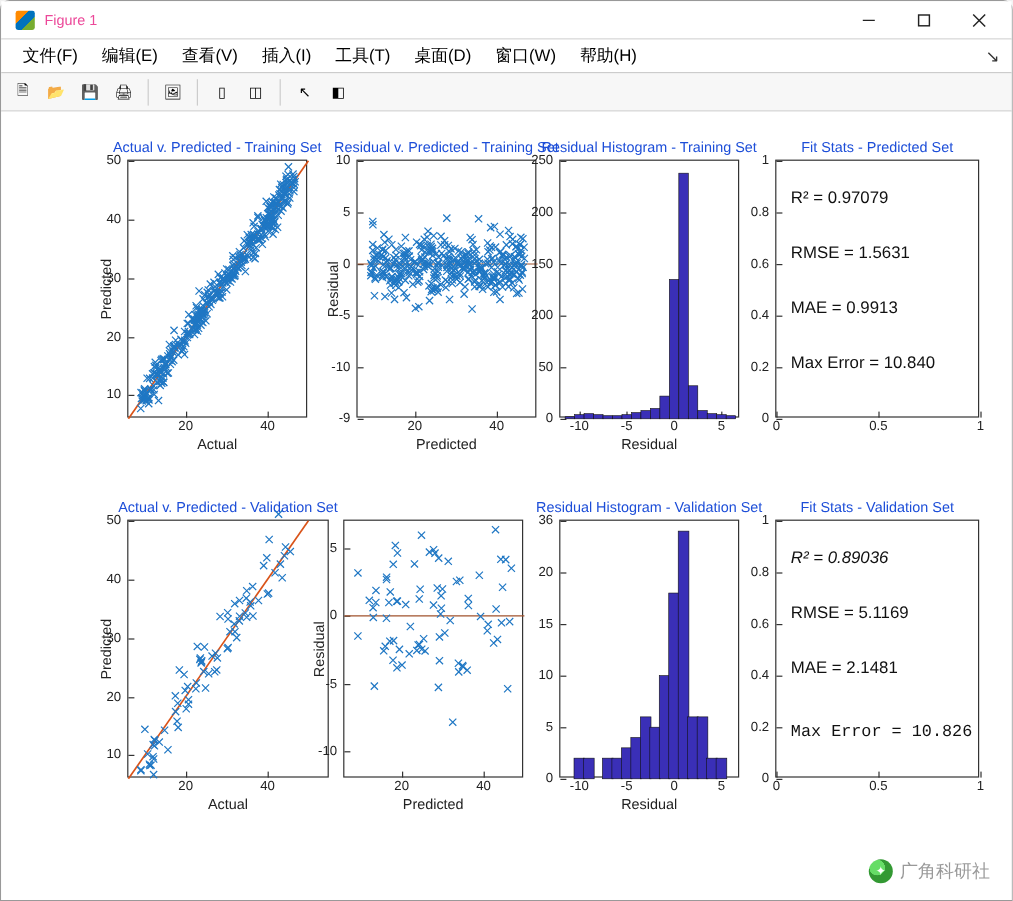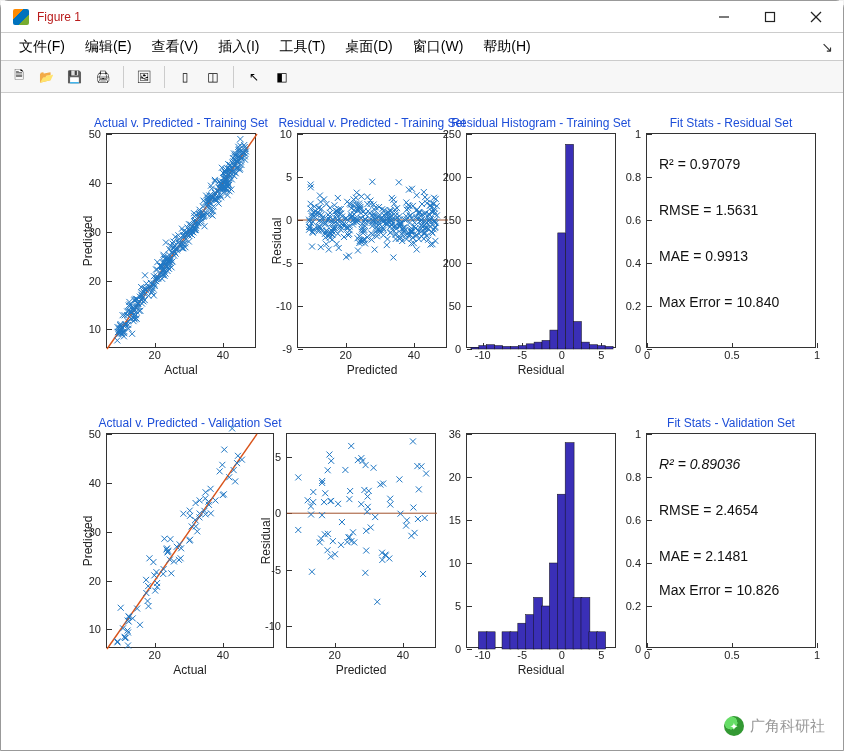--- a/index.html
+++ b/index.html
@@ -26,21 +26,21 @@
     padding: 0 4px;
     border-bottom: 1px solid #ccc;
     background: #fff;
   }
   .titlebar .app-icon {
     width: 16px; height: 16px;
     margin: 0 6px 0 8px;
     background: linear-gradient(135deg,#ff8a00 0 33%,#0072bd 33% 66%,#77ac30 66%);
     border-radius: 2px;
   }
-  .titlebar .title { flex: 0 0 auto; color:#b91c1c; padding-left:2px;}
+  .titlebar .title { flex: 0 0 auto; color:#ec4899; padding-left:2px;}
   .titlebar .spacer { flex: 1; }
   .winbtn {
     width: 46px; height: 30px;
     display:flex;align-items:center;justify-content:center;
     color:#222;
   }
   .winbtn svg{width:12px;height:12px;}
 
   
   .menubar {
@@ -1089,21 +1089,21 @@
           <rect x="90.77850877192982" y="98.89999999999999" width="7.916666666666667" height="116.10000000000001" fill="#3a2fb7" stroke="#111" stroke-width="0.5"></rect>
           <rect x="98.6732456140351" y="10.320000000000022" width="7.916666666666667" height="204.67999999999998" fill="#3a2fb7" stroke="#111" stroke-width="0.5"></rect>
           <rect x="106.56798245614036" y="187.48" width="7.916666666666667" height="27.52000000000001" fill="#3a2fb7" stroke="#111" stroke-width="0.5"></rect>
           <rect x="114.46271929824562" y="208.12" width="7.916666666666667" height="6.8799999999999955" fill="#3a2fb7" stroke="#111" stroke-width="0.5"></rect>
           <rect x="122.35745614035088" y="210.7" width="7.916666666666667" height="4.300000000000011" fill="#3a2fb7" stroke="#111" stroke-width="0.5"></rect>
           <rect x="130.25219298245614" y="211.56" width="7.916666666666667" height="3.4399999999999977" fill="#3a2fb7" stroke="#111" stroke-width="0.5"></rect>
           <rect x="138.1469298245614" y="212.42" width="7.916666666666667" height="2.5800000000000125" fill="#3a2fb7" stroke="#111" stroke-width="0.5"></rect>
         </svg>
       </div>
       <div class="axes" style="left: 645px; top: 40px; width: 170px; height: 215px;">
-        <div class="title">Fit Stats - Residual Set</div>
+        <div class="title">Fit Stats - Predicted Set</div>
         <div class="tickm-x" style="left: 0px;"></div>
         <div class="tick-x" style="left: 0px;">0</div>
         <div class="tickm-x" style="left: 85px;"></div>
         <div class="tick-x" style="left: 85px;">0.5</div>
         <div class="tickm-x" style="left: 170px;"></div>
         <div class="tick-x" style="left: 170px;">1</div>
         <div class="tickm-y" style="top: 215px;"></div>
         <div class="tick-y" style="top: 215px;">0</div>
         <div class="tickm-y" style="top: 172px;"></div>
         <div class="tick-y" style="top: 172px;">0.2</div>
@@ -1320,20 +1320,21 @@
             <path d="M40.52580087513409,64.08436673680376 L46.52580087513409,70.08436673680376 M40.52580087513409,70.08436673680376 L46.52580087513409,64.08436673680376"></path>
             <path d="M37.967258213574745,96.83749373762679 L43.967258213574745,102.83749373762679 M37.967258213574745,102.83749373762679 L43.967258213574745,96.83749373762679"></path>
             <path d="M32.168272216105834,43.992328787152616 L38.168272216105834,49.992328787152616 M32.168272216105834,49.992328787152616 L38.168272216105834,43.992328787152616"></path>
             <path d="M123.4239106665958,70.51810675559477 L129.42391066659582,76.51810675559477 M123.4239106665958,76.51810675559477 L129.42391066659582,70.51810675559477"></path>
             <path d="M32.126007290091366,45.94908745848727 L38.126007290091366,51.94908745848727 M32.126007290091366,51.94908745848727 L38.126007290091366,45.94908745848727"></path>
             <path d="M63.027365052882075,95.30049330628333 L69.02736505288208,101.30049330628333 M63.027365052882075,101.30049330628333 L69.02736505288208,95.30049330628333"></path>
           </g>
         </svg>
       </div>
       <div class="axes" style="left: 465px; top: 340px; width: 150px; height: 215px;">
+        <div class="title">Residual Histogram - Validation Set</div>
         <div class="xlabel">Residual</div>
         <div class="tickm-x" style="left: 15.7895px;"></div>
         <div class="tick-x" style="left: 15.7895px;">-10</div>
         <div class="tickm-x" style="left: 55.2632px;"></div>
         <div class="tick-x" style="left: 55.2632px;">-5</div>
         <div class="tickm-x" style="left: 94.7368px;"></div>
         <div class="tick-x" style="left: 94.7368px;">0</div>
         <div class="tickm-x" style="left: 134.211px;"></div>
         <div class="tick-x" style="left: 134.211px;">5</div>
         <div class="tickm-y" style="top: 215px;"></div>
@@ -1381,18 +1382,18 @@
         <div class="tickm-y" style="top: 129px;"></div>
         <div class="tick-y" style="top: 129px;">0.4</div>
         <div class="tickm-y" style="top: 86px;"></div>
         <div class="tick-y" style="top: 86px;">0.6</div>
         <div class="tickm-y" style="top: 43px;"></div>
         <div class="tick-y" style="top: 43px;">0.8</div>
         <div class="tickm-y" style="top: 0px;"></div>
         <div class="tick-y" style="top: 0px;">1</div>
         <svg width="170" height="215" style="position: absolute; left: 0px; top: 0px; overflow: visible;"></svg>
         <div class="stat-text" style="left: 12px; top: 22px; font-style: italic;">R² = 0.89036</div>
-        <div class="stat-text" style="left: 12px; top: 68px;">RMSE = 2.4654</div>
+        <div class="stat-text" style="left: 12px; top: 68px;">RMSE = 5.1169</div>
         <div class="stat-text" style="left: 12px; top: 114px;">MAE = 2.1481</div>
-        <div class="stat-text" style="left: 12px; top: 148px;">Max Error = 10.826</div>
+        <div class="stat-text" style="left: 12px; top: 168px; font-family: Liberation Mono, monospace;">Max Error = 10.826</div>
       </div>
     </div>
 </div>
 
 </body></html>

